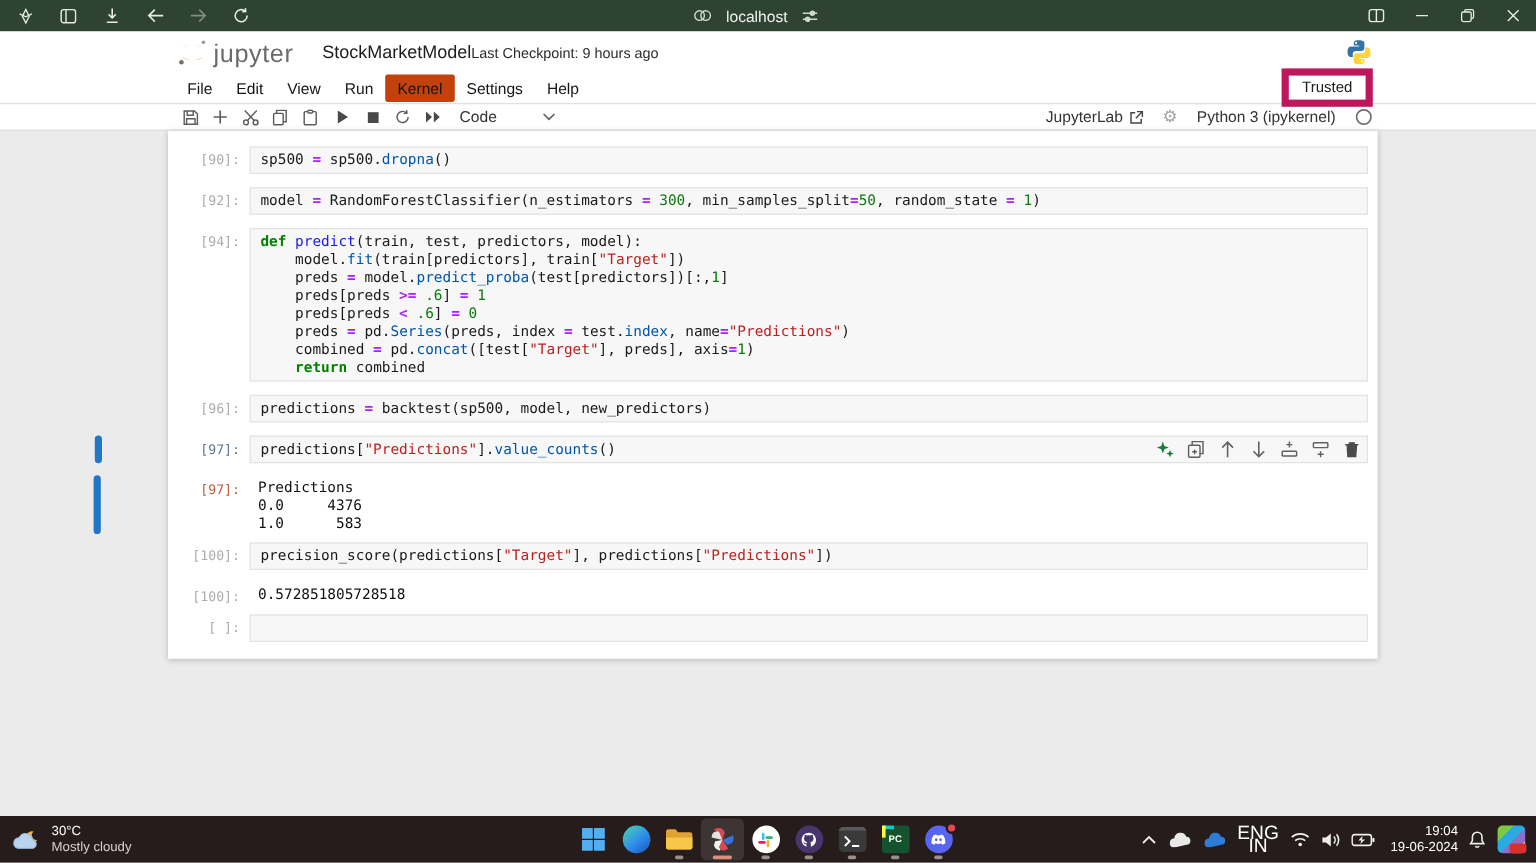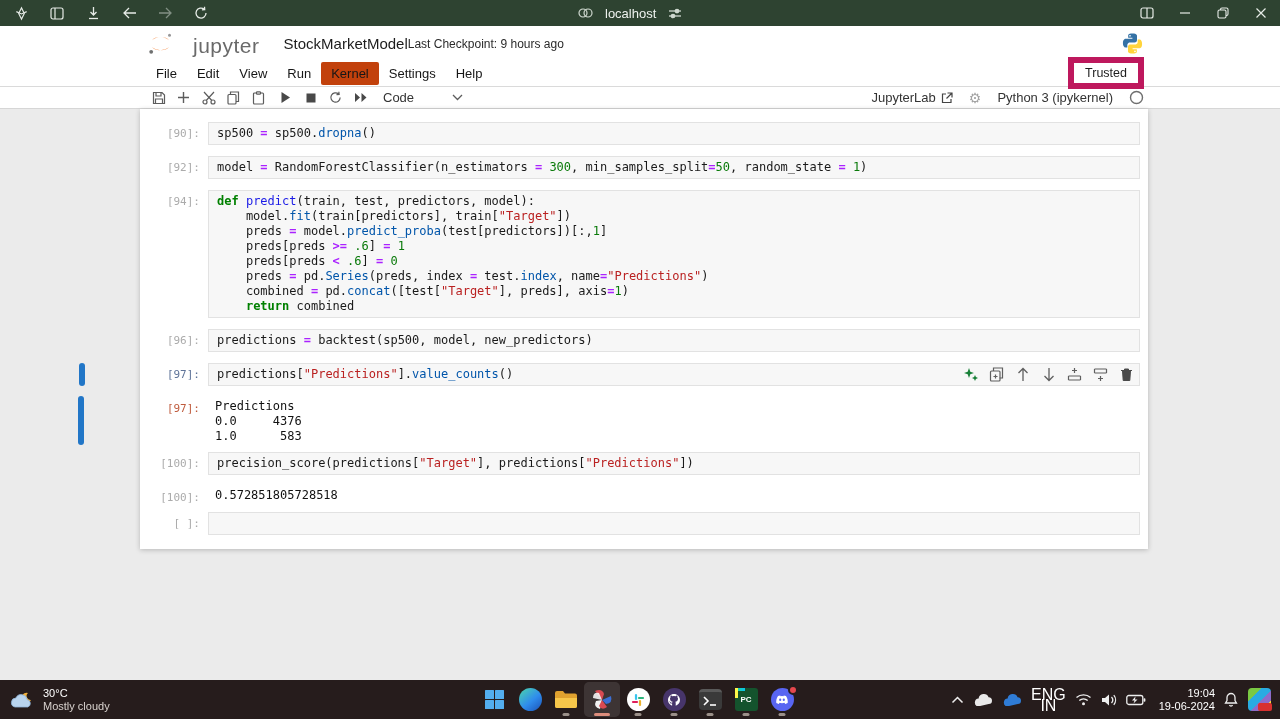--- a/index.html
+++ b/index.html
@@ -10,21 +10,21 @@
   .titlebar { height:26px; background:#2e4331; display:flex; align-items:center; color:#e7ece7; }
   .tb-left { display:flex; align-items:center; gap:18px; padding-left:12px; }
   .tb-btn { width:18px; height:18px; display:flex; align-items:center; justify-content:center; }
   .tb-center { position:absolute; left:578px; top:0; height:26px; display:flex; align-items:center; gap:12px; }
   .tb-url { font-size:13px; color:#eef2ee; }
   .tb-right { margin-left:auto; display:flex; align-items:center; gap:12px; padding-right:10px; }
   .dim { opacity:.45; }
 
   
   .jheader { height:34px; background:#fff; display:flex; align-items:center; padding:0 136px 0 148px; }
-  .jlogo { display:flex; align-items:flex-end; gap:20px; }
+  .jlogo { display:flex; align-items:flex-end; gap:5px; }
   .jlogo-text { font-size:21px; color:#6a6a6a; letter-spacing:.5px; line-height:20px; }
   .jtitle { font-size:15px; color:#1c1c1c; margin-left:24px; }
   .jcheckpoint { font-size:12px; color:#2b2b2b; margin-top:2px; }
   .pylogo { margin-left:auto; }
 
   
   .menubar { height:27px; background:#fff; border-bottom:1px solid #dadada; display:flex; align-items:center; padding:0 136px 0 146px; }
   .menu-item { font-size:13px; color:#161616; padding:4px 10px; border-radius:2px; }
   .menu-item.active { background:#c2410c; }
   .trusted { margin-left:auto; font-size:12.5px; color:#1d1d1d; border:6px solid #be185d; padding:3px 11px; background:#fff; }

